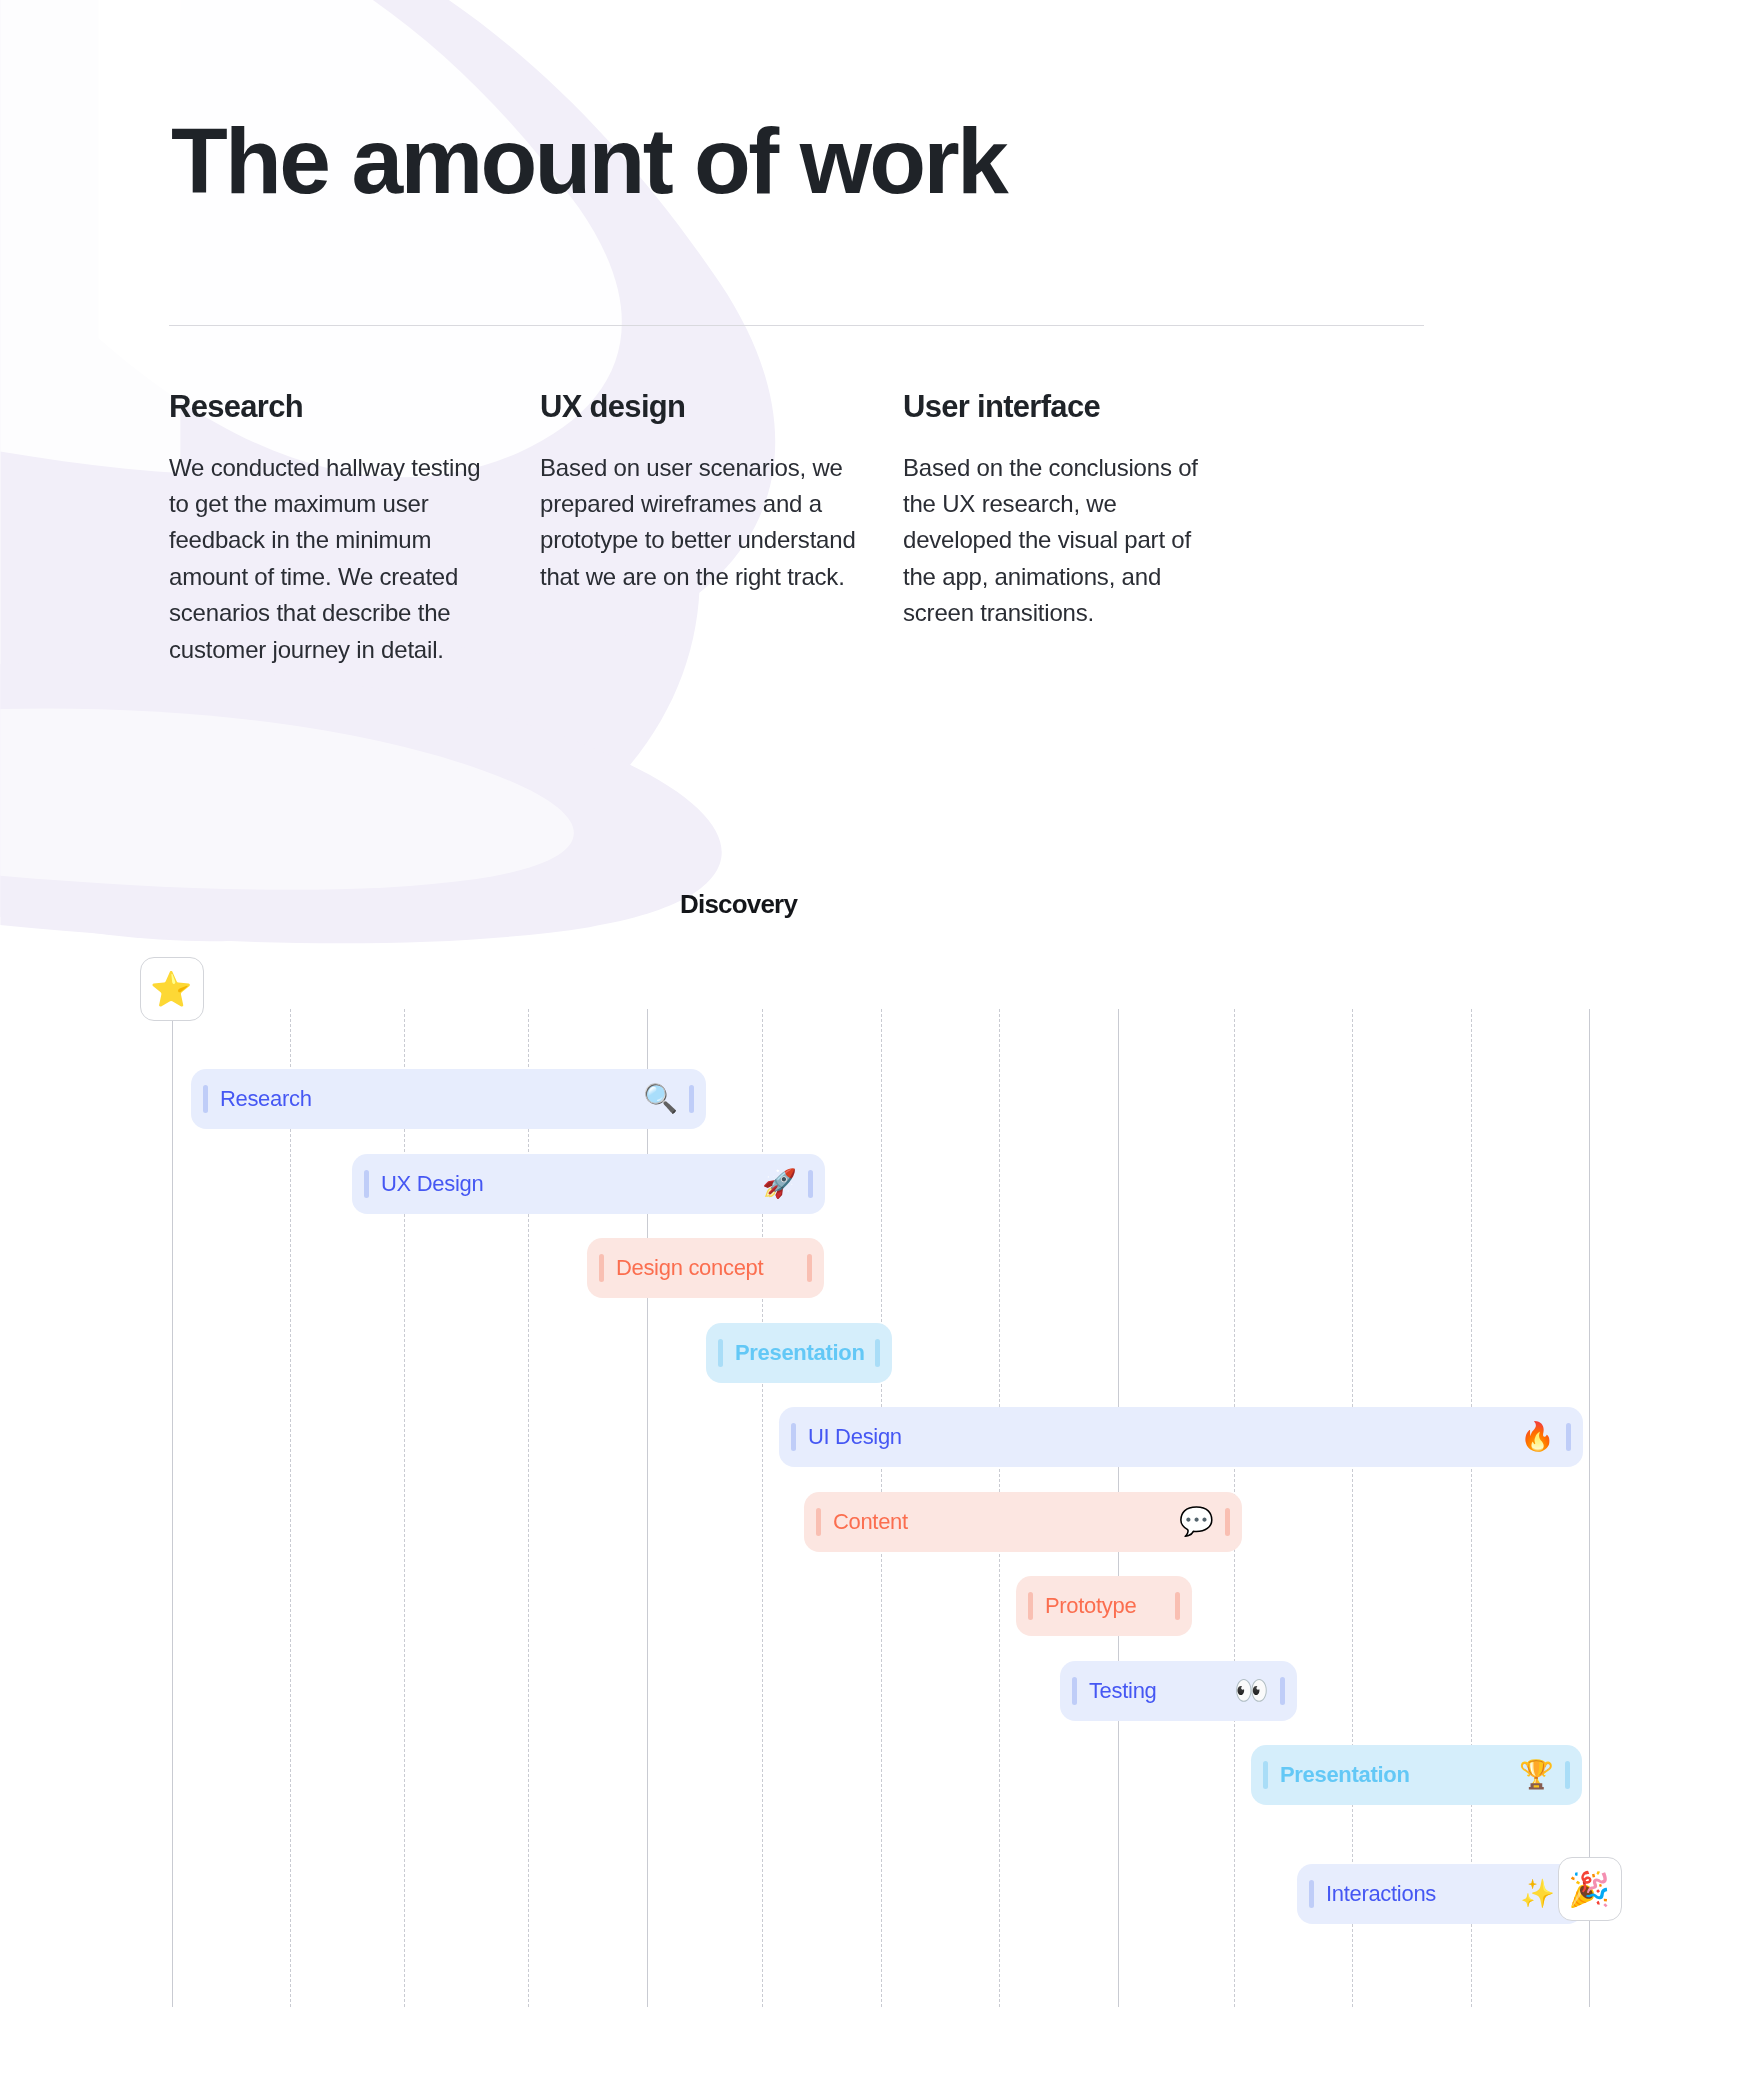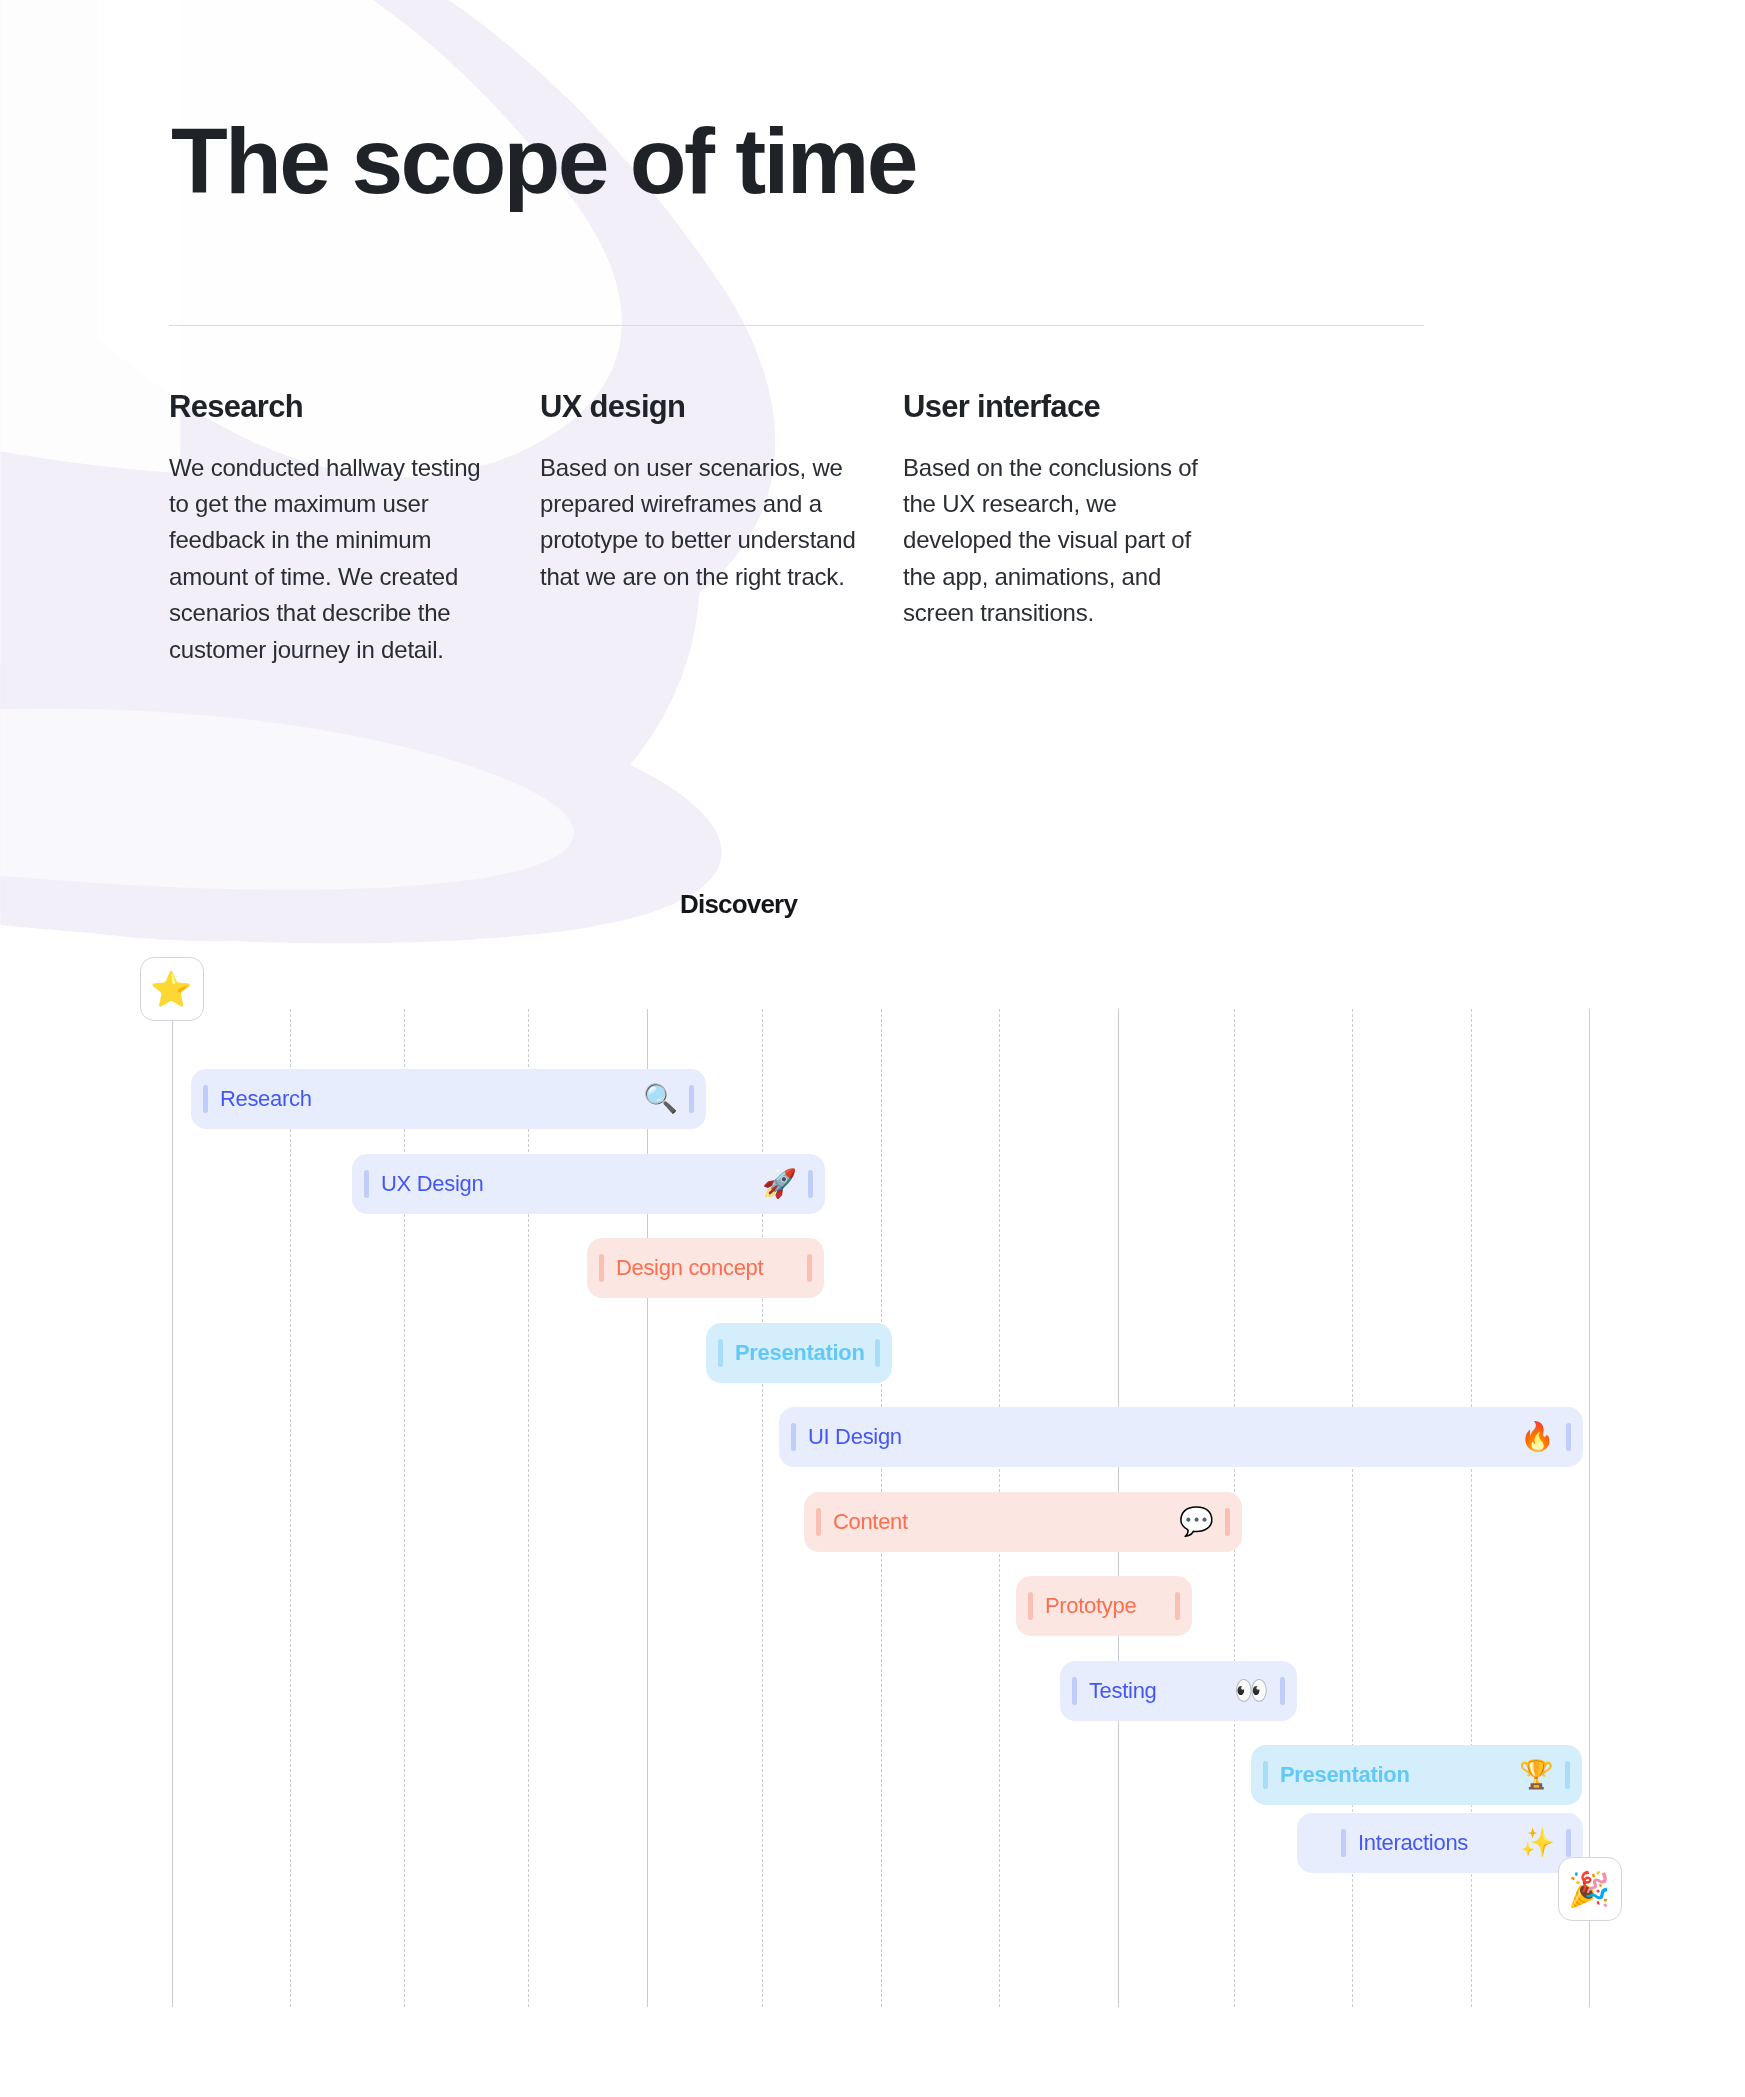--- a/index.html
+++ b/index.html
@@ -127,21 +127,21 @@
       <path d="M -300,1240 C 200,1180 800,1230 1150,1400 C 1400,1520 1380,1650 1080,1700
                C 700,1760 120,1720 -300,1660 Z" fill="#F2EFF9"></path>
       <path d="M -300,1320 C 150,1270 640,1310 930,1430 C 1110,1505 1090,1580 870,1612
                C 560,1655 80,1620 -300,1575 Z" fill="#FFFFFF" opacity="0.55"></path>
     </g>
   </svg>
 </div>
 
 <div class="page">
 
-  <h1 class="title">The scope of time</h1>
+  <h1 class="title">The amount of work</h1>
   <div class="rule"></div>
 
   <div class="cols">
     <div class="col">
       <div class="col-title">Research</div>
       <div class="col-body">We conducted hallway testing to get the maximum user feedback in the minimum amount of time. We created scenarios that describe the customer journey in detail.</div>
     </div>
     <div class="col">
       <div class="col-title">UX design</div>
       <div class="col-body">Based on user scenarios, we prepared wireframes and a prototype to better understand that we are on the right track.</div>
@@ -226,21 +226,21 @@
           <span class="emoji">👀</span>
           <span class="handle r"></span>
         </div>
         <div class="bar cyan" style="left: 1251px; width: 331px; top: 736px;">
           <span class="handle l"></span>
           <span class="label">Presentation</span>
           <span class="spacer"></span>
           <span class="emoji">🏆</span>
           <span class="handle r"></span>
         </div>
-        <div class="bar blue" style="left: 1297px; width: 286px; top: 804px; padding-left: 32px;">
+        <div class="bar blue" style="left: 1297px; width: 286px; top: 855px;">
           <span class="handle l"></span>
           <span class="label">Interactions</span>
           <span class="spacer"></span>
           <span class="emoji">✨</span>
           <span class="handle r"></span>
         </div>
       </div>
   <div class="milestone" style="left: 140px; top: -52px;">
         <span>⭐</span>
       </div>

